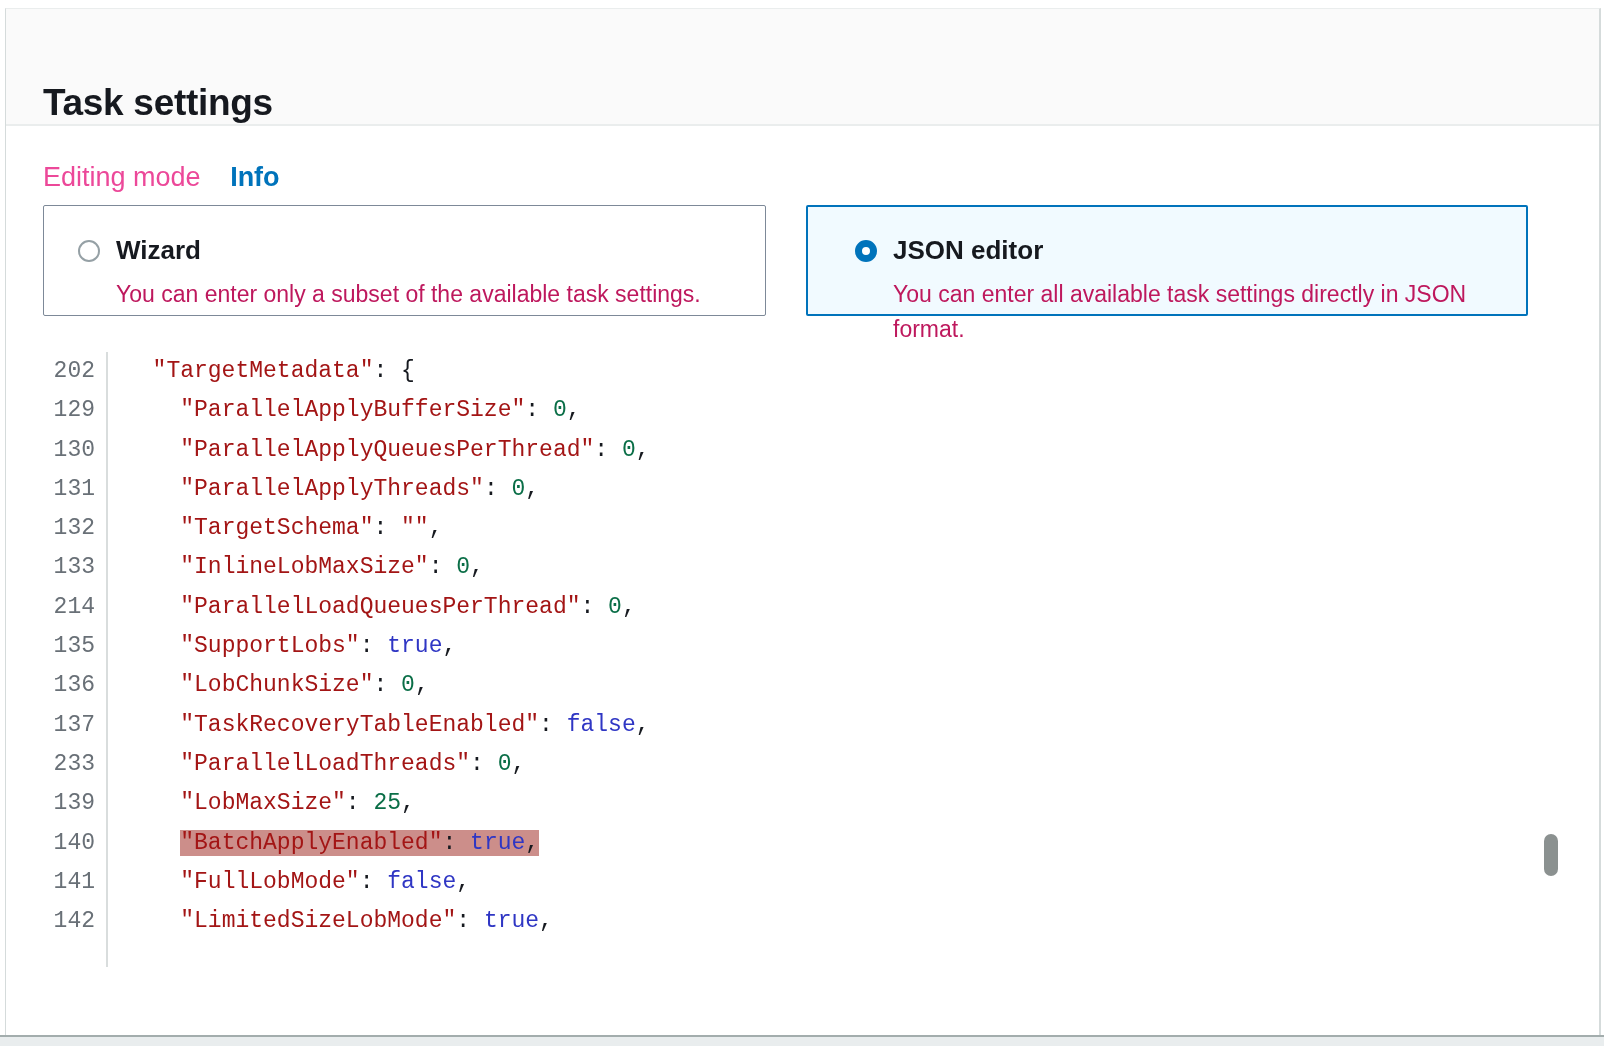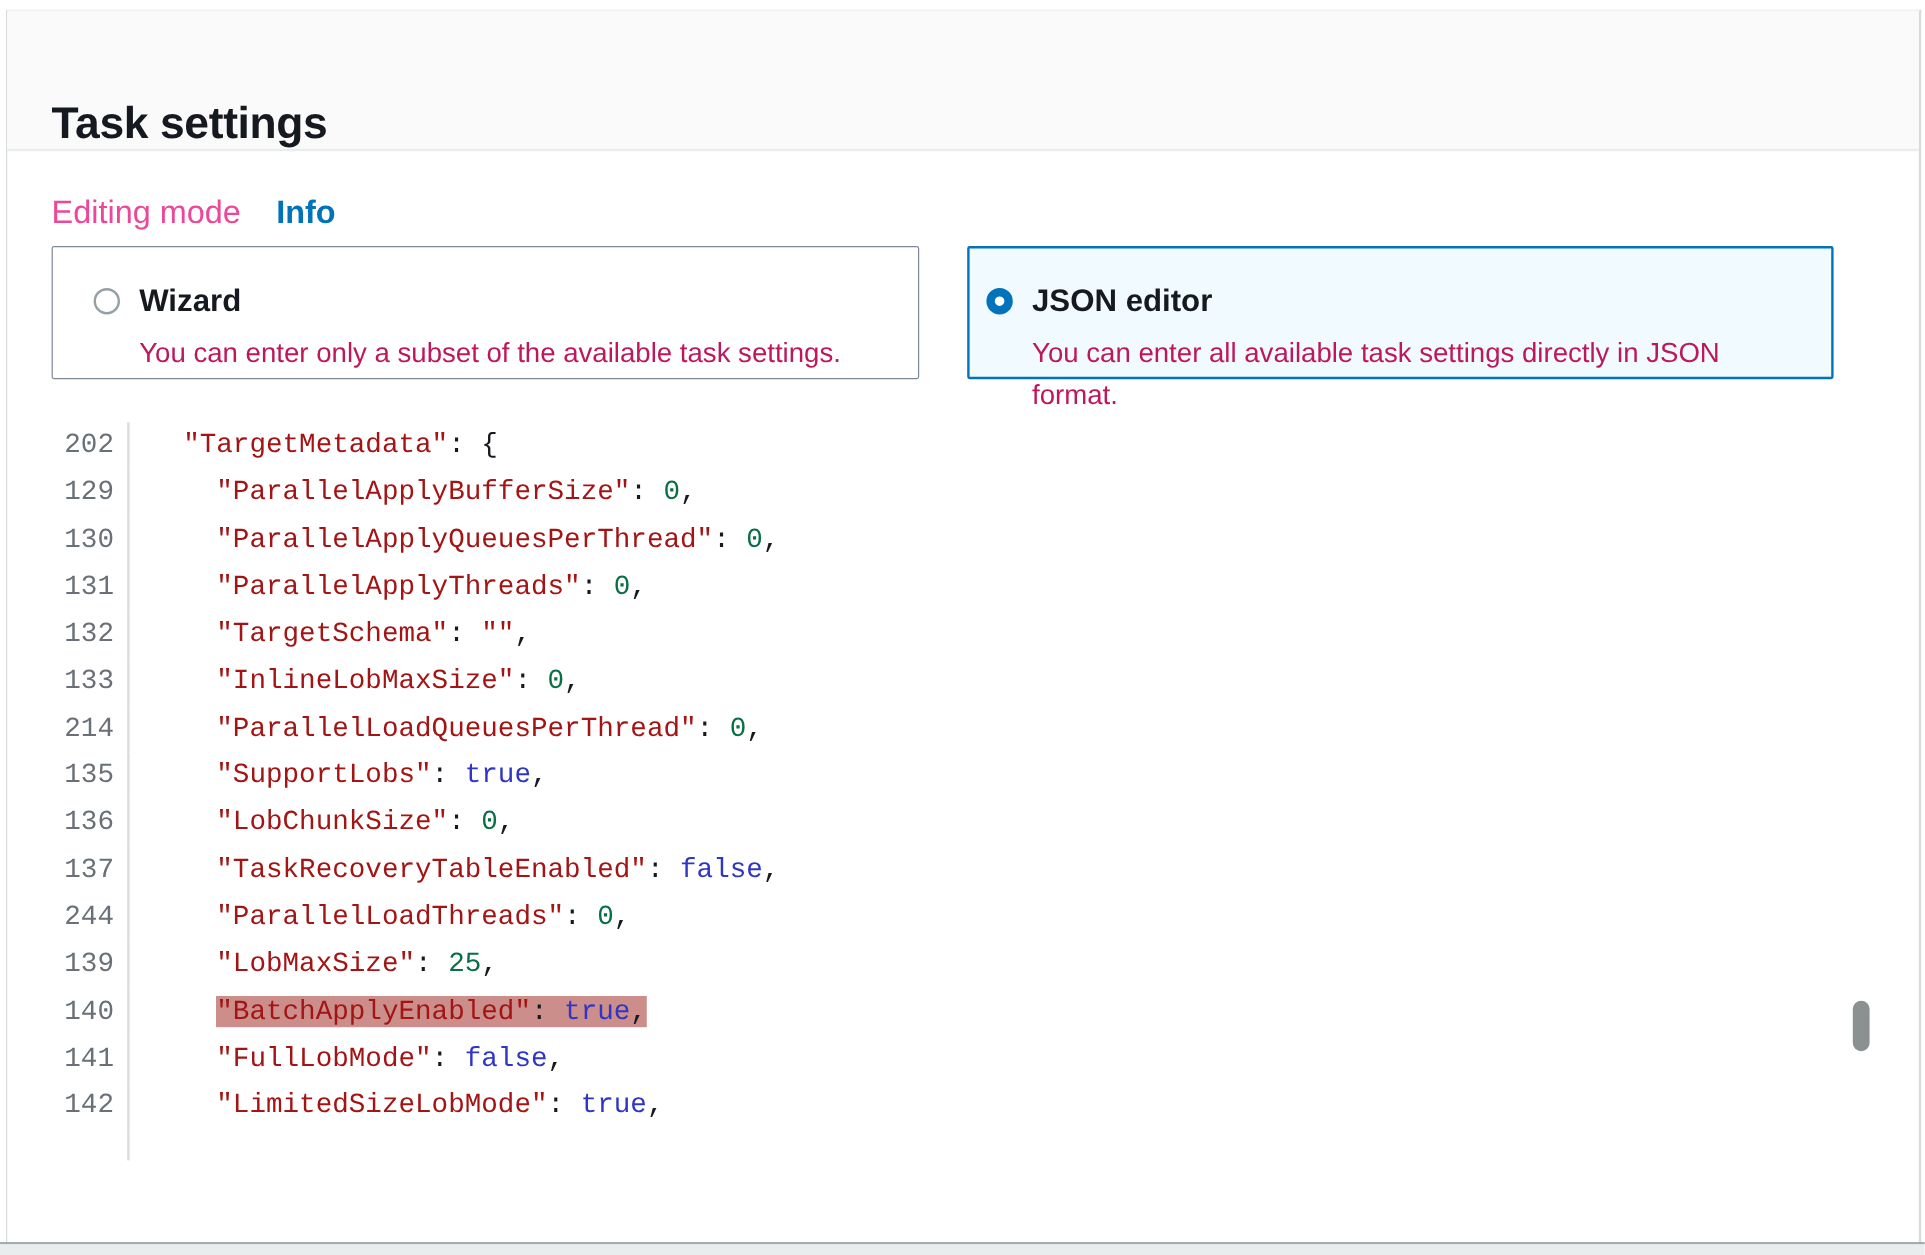--- a/index.html
+++ b/index.html
@@ -29,21 +29,21 @@
   .info-link{color:#0073bb;font-weight:700;margin-left:22px;text-decoration:none;cursor:pointer;}
   
   .tiles{display:flex;gap:40px;margin-top:13px;}
   .tile{
     width:723px;height:111px;box-sizing:border-box;background:#ffffff;
     border:1px solid #7d8998;border-radius:2px;
     padding:29px 24px 0 34px;cursor:pointer;
   }
   .tile.selected{
     border:2px solid #0073bb;background:#f1faff;width:722px;
-    padding:28px 24px 0 14px;
+    padding:28px 24px 0 47px;
   }
   .tile-head{display:flex;align-items:center;}
   .radio{
     width:22px;height:22px;border-radius:50%;box-sizing:border-box;
     border:2px solid #95a0a5;background:#ffffff;flex:0 0 auto;
   }
   .radio.checked{border:7px solid #0073bb;}
   .tile-label{font-size:26px;font-weight:700;color:#16191f;margin-left:16px;}
   .tile-desc{
     margin:11px 0 0 38px;font-size:23px;line-height:35px;color:#be185d;
@@ -147,21 +147,21 @@
           </div>
           <div class="code-line">
             <span class="gutter">136</span>
             <span class="line-content">    <span><span class="tok-str">"LobChunkSize"</span><span class="tok-p">: </span><span class="tok-num">0</span><span class="tok-p">,</span></span></span>
           </div>
           <div class="code-line">
             <span class="gutter">137</span>
             <span class="line-content">    <span><span class="tok-str">"TaskRecoveryTableEnabled"</span><span class="tok-p">: </span><span class="tok-bool">false</span><span class="tok-p">,</span></span></span>
           </div>
           <div class="code-line">
-            <span class="gutter">244</span>
+            <span class="gutter">233</span>
             <span class="line-content">    <span><span class="tok-str">"ParallelLoadThreads"</span><span class="tok-p">: </span><span class="tok-num">0</span><span class="tok-p">,</span></span></span>
           </div>
           <div class="code-line">
             <span class="gutter">139</span>
             <span class="line-content">    <span><span class="tok-str">"LobMaxSize"</span><span class="tok-p">: </span><span class="tok-num">25</span><span class="tok-p">,</span></span></span>
           </div>
           <div class="code-line">
             <span class="gutter">140</span>
             <span class="line-content">    <span class="hl"><span class="tok-str">"BatchApplyEnabled"</span><span class="tok-p">: </span><span class="tok-bool">true</span><span class="tok-p">,</span></span></span>
           </div>

